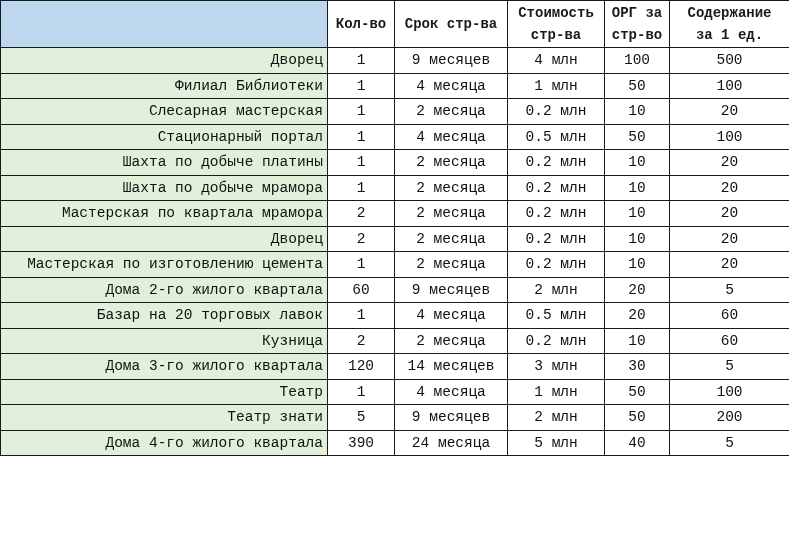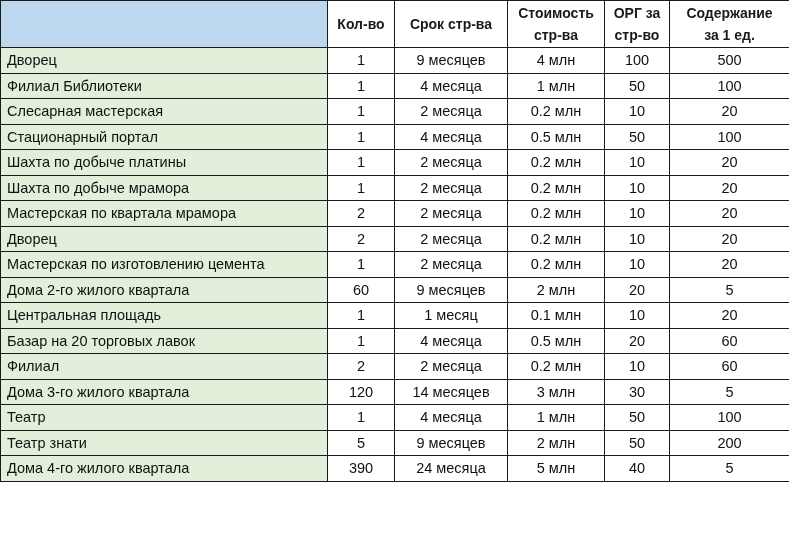--- a/index.html
+++ b/index.html
@@ -1,42 +1,42 @@
 <!DOCTYPE html>
 <html><head>
   <meta charset="utf-8">
   <style>
     html, body { margin: 0; padding: 0; background: #ffffff; }
     body { width: 789px; height: 545px; overflow: hidden; }
     table {
       border-collapse: collapse;
       table-layout: fixed;
       width: 789px;
-      font-family: Liberation Sans, sans-serif;
+      font-family: Liberation Mono, monospace;
       font-size: 14.5px;
       color: #111;
     }
     td, th {
       border: 1.5px solid #1a1a1a;
       padding: 0 6px;
       white-space: nowrap;
       overflow: hidden;
     }
     th {
       background: #ffffff;
       font-weight: bold;
       text-align: center;
       font-size: 14px;
       line-height: 22px;
       height: 46px;
       color: #1a1a1a;
     }
     th.corner { background: #bdd7ee; }
     td { height: 24.5px; line-height: 24px; text-align: center; background: #ffffff; }
-    td.name { text-align: left; background: #e2efda; padding-right: 4px; }
+    td.name { text-align: right; background: #e2efda; padding-right: 4px; }
     col.c0 { width: 327px; }
     col.c1 { width: 67px; }
     col.c2 { width: 113px; }
     col.c3 { width: 97px; }
     col.c4 { width: 65px; }
     col.c5 { width: 120px; }
   </style>
 </head>
 <body>
 
@@ -134,37 +134,29 @@
       </tr>
       <tr>
         <td class="name">Дома 2-го жилого квартала</td>
         <td>60</td>
         <td>9 месяцев</td>
         <td>2 млн</td>
         <td>20</td>
         <td>5</td>
       </tr>
       <tr>
-        <td class="name">Центральная площадь</td>
-        <td>1</td>
-        <td>1 месяц</td>
-        <td>0.1 млн</td>
-        <td>10</td>
-        <td>20</td>
-      </tr>
-      <tr>
         <td class="name">Базар на 20 торговых лавок</td>
         <td>1</td>
         <td>4 месяца</td>
         <td>0.5 млн</td>
         <td>20</td>
         <td>60</td>
       </tr>
       <tr>
-        <td class="name">Филиал</td>
+        <td class="name">Кузница</td>
         <td>2</td>
         <td>2 месяца</td>
         <td>0.2 млн</td>
         <td>10</td>
         <td>60</td>
       </tr>
       <tr>
         <td class="name">Дома 3-го жилого квартала</td>
         <td>120</td>
         <td>14 месяцев</td>

